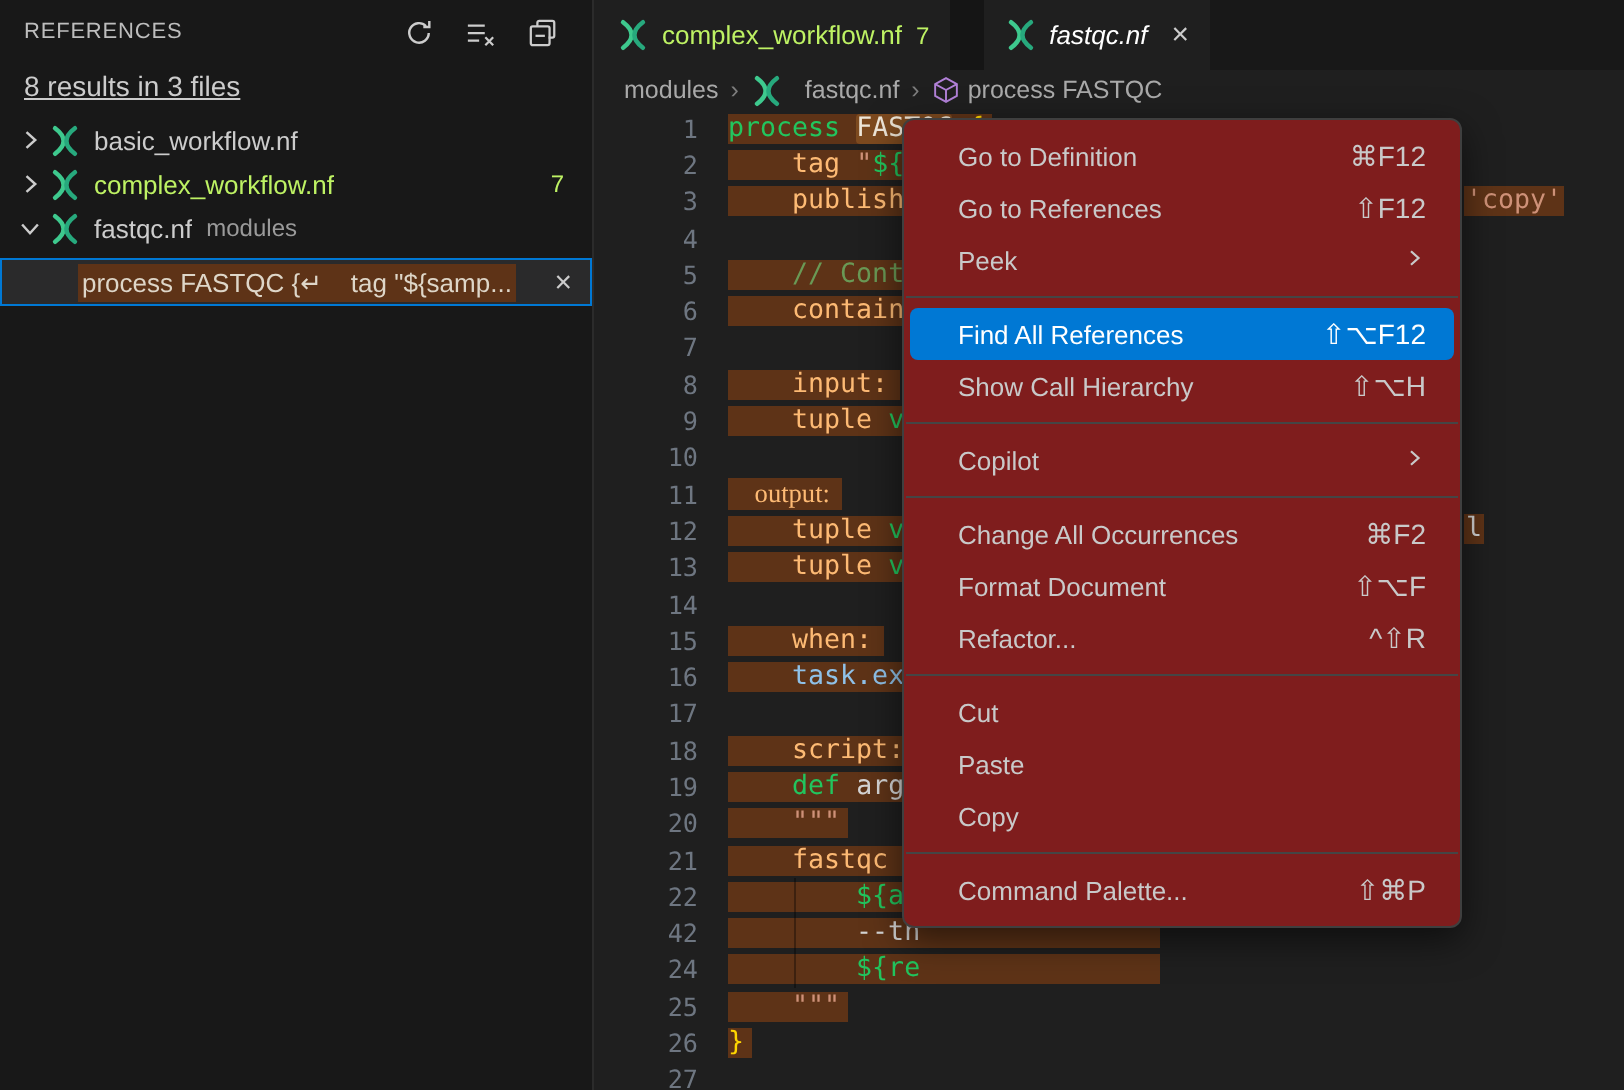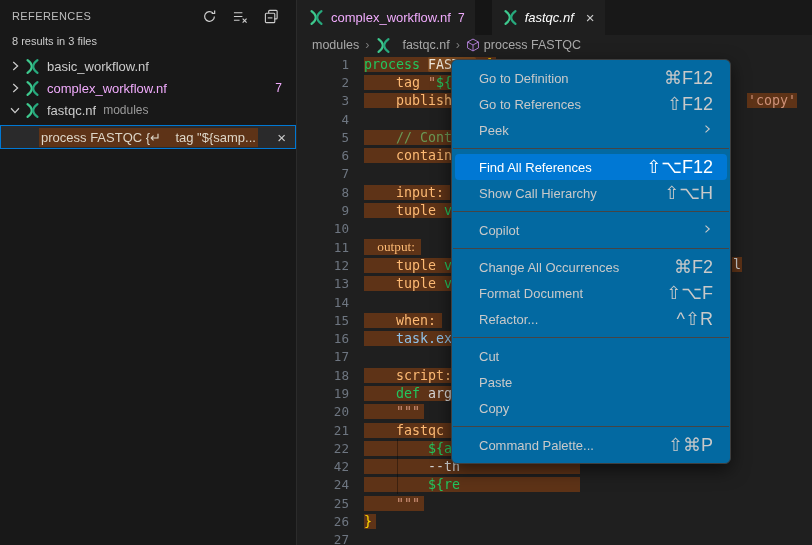--- a/index.html
+++ b/index.html
@@ -7,28 +7,28 @@
     font-family:"Liberation Sans", sans-serif; -webkit-font-smoothing:antialiased; }
   .screen { position:relative; width:812px; height:545px; background:#1f1f1f; }
 
   
   .sidebar { position:absolute; left:0; top:0; width:297px; height:545px;
     background:#181818; border-right:1px solid #2b2b2b; color:#cccccc; }
   .panel-header { display:flex; align-items:center; height:32px; padding:0 12px;gap:34px; }
   .panel-title { font-size:11px; color:#bdbdbd; letter-spacing:.4px; flex:1; }
   .panel-actions { display:flex; gap:13px; align-items:center; padding-right:4px; }
   .icon-btn { width:18px; height:18px; display:flex; align-items:center; justify-content:center; cursor:pointer; }
-  .summary { font-size:11px; color:#cccccc; padding:3px 12px 8px 12px; }
+  .summary { font-size:14px; color:#cccccc; padding:3px 12px 8px 12px;text-decoration:underline; }
   .tree-row { display:flex; align-items:center; height:22px; font-size:13px; padding-left:6px; }
   .tw { width:18px; display:flex; justify-content:center; flex:none; }
   .nficon { width:17px; height:17px; margin-right:6px; flex:none; }
   .tree-label { white-space:nowrap; overflow:hidden; }
   .tree-desc { color:#9a9a9a; font-size:12px; margin-left:7px; }
   .tree-badge { margin-left:auto; margin-right:14px; font-size:12px; }
-  .accent-file { color:#f0abfc; }
+  .accent-file { color:#bef264; }
   .result-row { position:relative; display:flex; align-items:center; height:24px; margin-top:4px;
     background:#2a2a2b; border:1px solid #0078d4; padding-left:38px; font-size:13px; }
   .result-snippet { background:#5e3317; color:#ded6c8; white-space:pre; overflow:hidden;
     max-width:228px; padding:2px 2px; }
   .result-close { margin-left:auto; margin-right:9px; color:#cccccc; font-size:15px; line-height:1; cursor:pointer; }
 
   
   .editor-area { position:absolute; left:298px; top:0; right:0; height:545px; background:#1f1f1f; }
   .tabbar { position:absolute; left:0; top:0; right:0; height:35px; background:#181818; display:flex; }
   .tab { display:flex; align-items:center; height:35px; padding:0 10px; background:#1f1f1f; font-size:13px; cursor:pointer; }
@@ -50,26 +50,26 @@
   .lc { margin-left:15px; display:inline-block; }
   .hl { background:#5e3317; }
   .rfrag { position:absolute; top:1px; background:#5e3317; padding:0 1px; }
   .tk-kw { color:#22c55e; } .tk-fn { color:#fdba74; } .tk-str { color:#ce9178; }
   .tk-cmt { color:#6a9955; } .tk-var { color:#8fc1e8; } .tk-fg { color:#d4d4d4; }
   .tk-brk { color:#ffd700; }
   .tk-sym { background:#7d4a1f; color:#eee6d8; border-radius:2px; }
   .indent-guide { position:absolute; width:1px; background:rgba(0,0,0,.35); }
 
   
-  .menu { position:absolute; left:451px; top:59px; width:280px; background:#0369a1;
+  .menu { position:absolute; left:451px; top:59px; width:280px; background:#7f1d1d;
     border:1px solid #3f3f3f; border-radius:6px; box-shadow:0 6px 18px rgba(0,0,0,.55);
     padding:5px 0; font-size:13px; color:#c9c9c9; z-index:20; }
   .mi { height:26px; display:flex; align-items:center; padding:0 14px 0 24px; margin:0 3px; border-radius:4px; cursor:pointer; }
   .mi .lab { flex:1; white-space:nowrap; }
-  .mi .sc { color:#c9c9c9; font-size:18px; }
+  .mi .sc { color:#c9c9c9; font-size:14px; }
   .mi .sub { color:#c9c9c9; font-size:14px; }
   .mi.active { background:#0078d4; color:#ffffff; }
   .mi.active .sc { color:#ffffff; }
   .msep { height:1px; background:#454545; margin:5px 1px; }
 </style>
 </head>
 <body>
 
 <div class="screen">
 
@@ -196,21 +196,21 @@
               <path d="M8 1.2 14.2 4.6v6.8L8 14.8 1.8 11.4V4.6z"></path>
               <path d="M1.8 4.6 8 8l6.2-3.4M8 8v6.8"></path>
             </svg>
           </span>
           <span>process FASTQC</span>
         </span>
       </div>
     <div class="code" id="code">
         <div class="code-line"><span class="gutter">1</span><span class="lc hl" style="padding-right: 4px;"><span class="tk-kw">process</span><span class="tk-fg"> </span><span class="tk-sym">FASTQC</span><span class="tk-fg"> </span><span class="tk-brk">{</span></span></div>
         <div class="code-line"><span class="gutter">2</span><span class="lc hl" style="padding-right: 120px;"><span class="tk-fg">    </span><span class="tk-fn">tag</span><span class="tk-fg"> </span><span class="tk-str">"</span><span class="tk-kw">${s</span></span></div>
-        <div class="code-line"><span class="gutter">3</span><span class="lc hl" style="padding-right: 120px;"><span class="tk-fg">    </span><span class="tk-fn">publishD</span></span><span class="rfrag" style="left: 449px;"><span class="tk-str">'copy'</span></span></div>
+        <div class="code-line"><span class="gutter">3</span><span class="lc hl" style="padding-right: 120px;"><span class="tk-fg">    </span><span class="tk-fn">publishD</span></span><span class="rfrag" style="left: 434px;"><span class="tk-str">'copy'</span></span></div>
         <div class="code-line"><span class="gutter">4</span><span class="lc"></span></div>
         <div class="code-line"><span class="gutter">5</span><span class="lc hl" style="padding-right: 120px;"><span class="tk-fg">    </span><span class="tk-cmt">// Conta</span></span></div>
         <div class="code-line"><span class="gutter">6</span><span class="lc hl" style="padding-right: 120px;"><span class="tk-fg">    </span><span class="tk-fn">containe</span></span></div>
         <div class="code-line"><span class="gutter">7</span><span class="lc"></span></div>
         <div class="code-line"><span class="gutter">8</span><span class="lc hl" style="padding-right: 6px;"><span class="tk-fg">    </span><span class="tk-fn">input:</span></span></div>
         <div class="code-line"><span class="gutter">9</span><span class="lc hl" style="padding-right: 120px;"><span class="tk-fg">    </span><span class="tk-fn">tuple </span><span class="tk-kw">va</span></span></div>
         <div class="code-line"><span class="gutter">10</span><span class="lc"></span></div>
         <div class="code-line"><span class="gutter">11</span><span class="lc hl" style="padding-right: 6px; font-family: Liberation Serif, serif;"><span class="tk-fg">    </span><span class="tk-fn">output:</span></span></div>
         <div class="code-line"><span class="gutter">12</span><span class="lc hl" style="padding-right: 120px;"><span class="tk-fg">    </span><span class="tk-fn">tuple </span><span class="tk-kw">va</span></span><span class="rfrag" style="left: 434px;"><span class="tk-fg">l</span></span></div>
         <div class="code-line"><span class="gutter">13</span><span class="lc hl" style="padding-right: 120px;"><span class="tk-fg">    </span><span class="tk-fn">tuple </span><span class="tk-kw">va</span></span></div>

